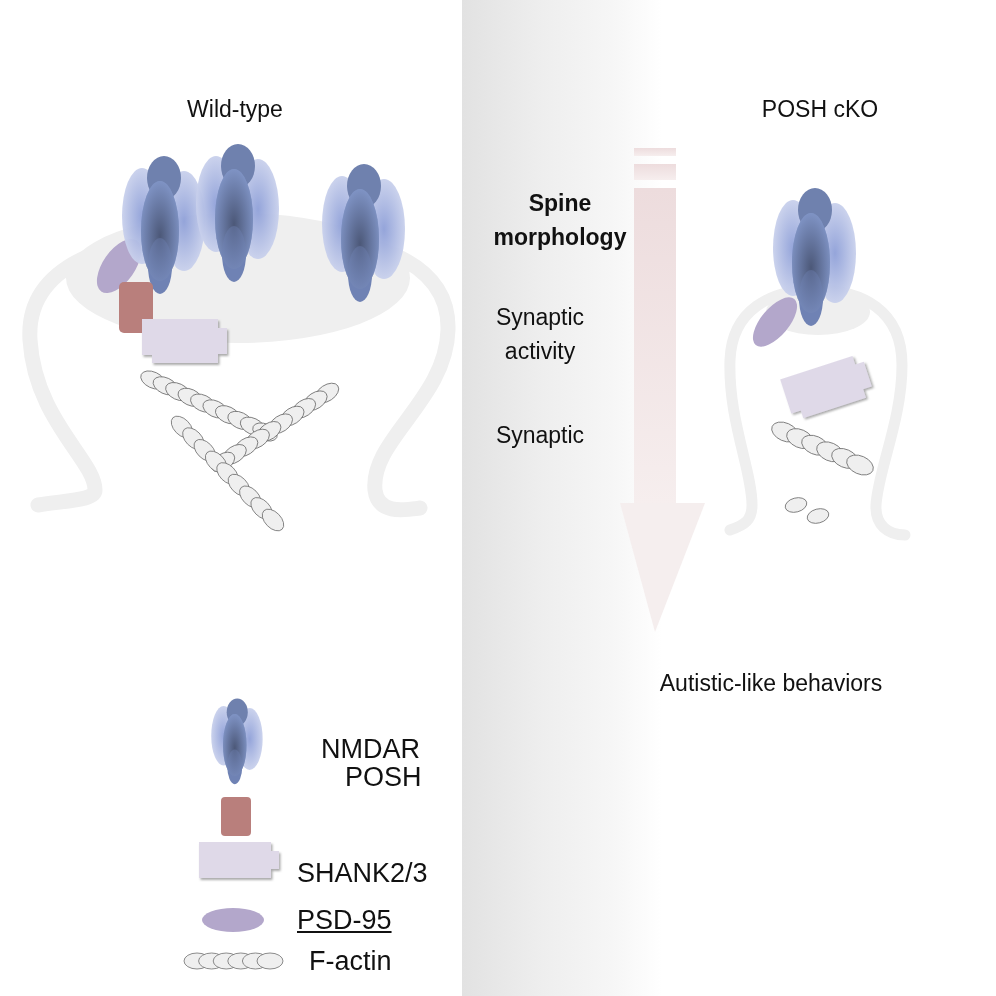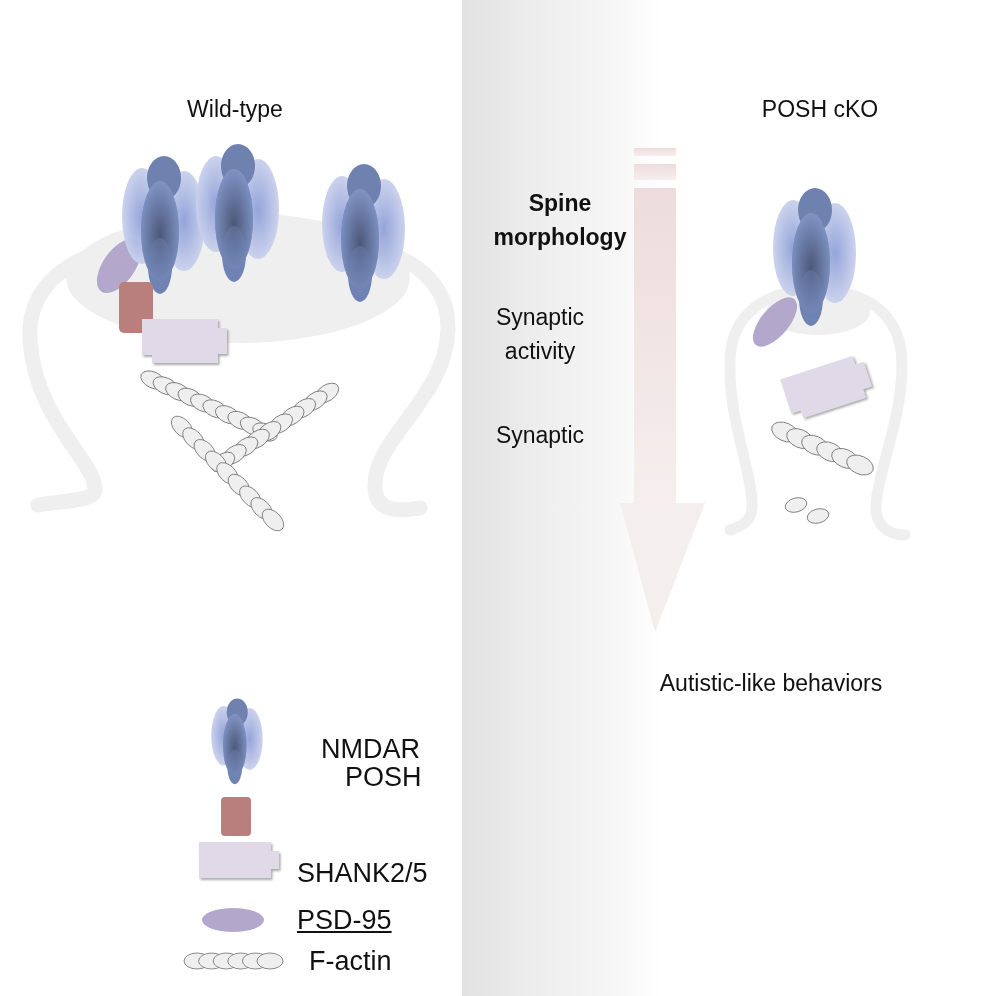--- a/index.html
+++ b/index.html
@@ -156,15 +156,15 @@
   <div>Synaptic</div>
   <div>activity</div>
 </div>
 <div class="lbl" style="left:440px; top:418px; width:200px;">
   <div>Synaptic</div>
 </div>
 <div class="lbl" style="left:606px; top:638px; width:330px;margin-top:28px;">Autistic-like behaviors</div>
 
 <div class="leg" style="left:280px; top:734px;margin-left:41px;">NMDAR</div>
 <div class="leg" style="left:297px; top:762px;margin-left:48px;">POSH</div>
-<div class="leg" style="left:297px; top:858px;">SHANK2/5</div>
+<div class="leg" style="left:297px; top:858px;">SHANK2/3</div>
 <div class="leg" style="left:297px; top:905px;text-decoration:underline;">PSD-95</div>
 <div class="leg" style="left:309px; top:946px;">F-actin</div>
 
 </body></html>

